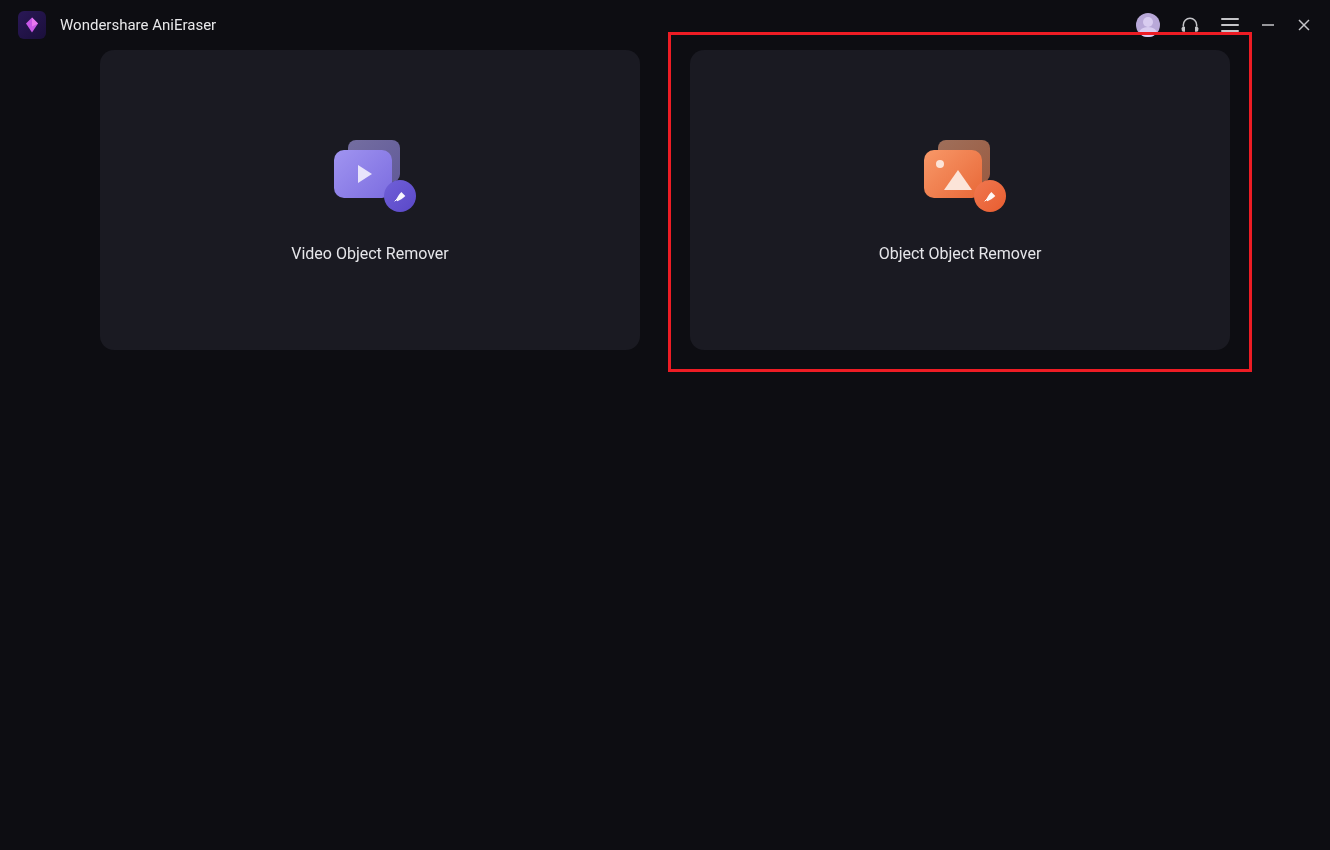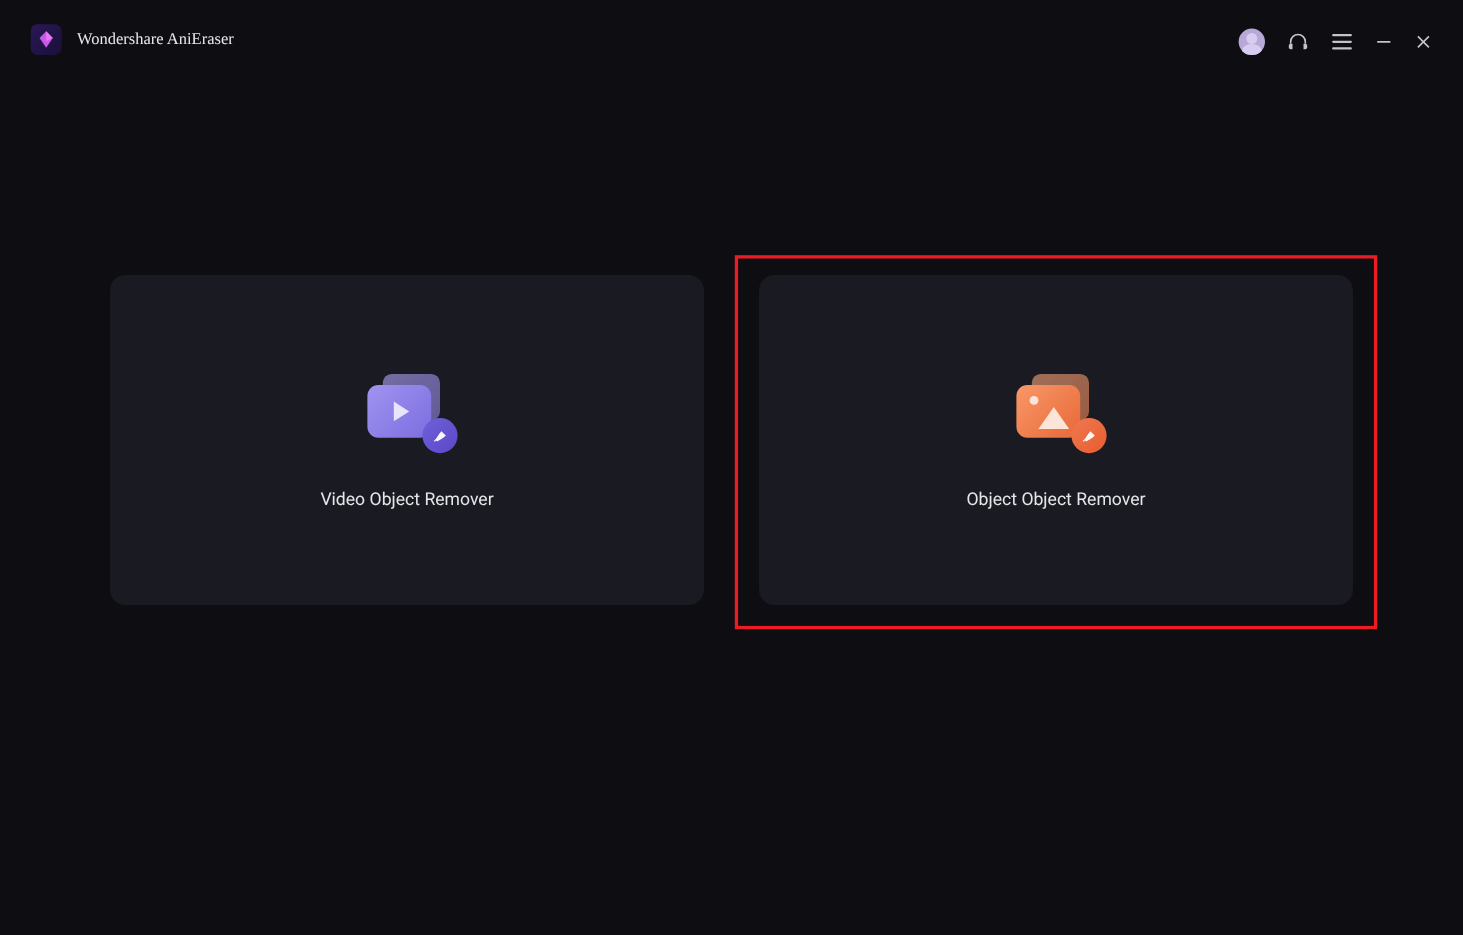--- a/index.html
+++ b/index.html
@@ -11,24 +11,23 @@
       width: 1330px;
       height: 850px;
       background: #0d0d12;
       font-family: -apple-system, BlinkMacSystemFont, "Segoe UI", Roboto, Arial, sans-serif;
       overflow: hidden;
       position: relative;
     }
     .titlebar {
       height: 50px;
       display: flex;
-      align-items: flex-end;
+      align-items: center;
       justify-content: space-between;
-      padding: 0 28px;
-      font-family: Liberation Serif, serif;
+      padding: 0 18px;
     }
     .titlebar-left {
       display: flex;
       align-items: center;
       gap: 14px;
     }
     .app-logo {
       width: 28px;
       height: 28px;
       border-radius: 6px;
@@ -78,21 +77,21 @@
       width: 18px;
       height: 12px;
       border-radius: 50% 50% 0 0;
       background: #d8ccf0;
       top: 14px;
       left: 3px;
     }
     .main-content {
       display: flex;
       justify-content: center;
-      align-items: center;
+      align-items: flex-start;
       gap: 50px;
       height: calc(100% - 50px);
       padding-bottom: 100px;
     }
     .option-card {
       width: 540px;
       height: 300px;
       background: #1a1a22;
       border-radius: 14px;
       display: flex;

